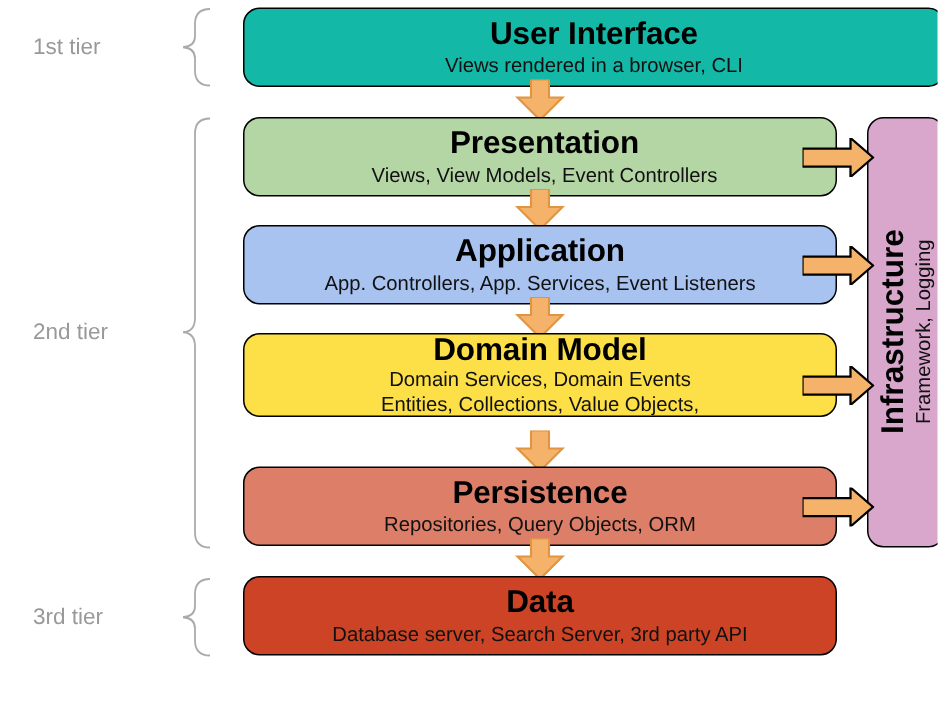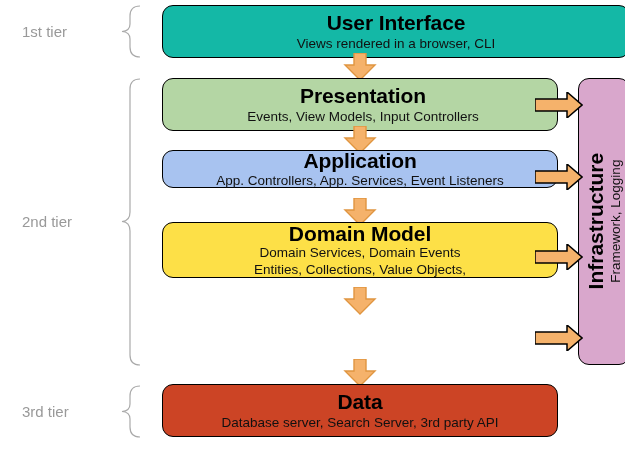--- a/index.html
+++ b/index.html
@@ -131,30 +131,30 @@
   </div>
 
   <div class="arrow-down" style="left:331px; top:53px;">
     <svg width="34" height="28" viewBox="0 0 34 28">
       <path d="M 11 0 L 23 0 L 23 12 L 32 12 L 17 27 L 2 12 L 11 12 Z" fill="#f5b26b" stroke="#e09540" stroke-width="1.4" stroke-linejoin="miter"></path>
     </svg>
   </div>
 
   <div class="layer-box" style="left:150px; top:78px; width:396px; height:53px; background:#b4d6a4;padding-left:14px;">
     <div class="layer-title">Presentation</div>
-    <div class="layer-sub">Events, View Models, Input Controllers</div>
+    <div class="layer-sub">Views, View Models, Event Controllers</div>
   </div>
 
   <div class="arrow-down" style="left:331px; top:126px;">
     <svg width="34" height="28" viewBox="0 0 34 28">
       <path d="M 11 0 L 23 0 L 23 12 L 32 12 L 17 27 L 2 12 L 11 12 Z" fill="#f5b26b" stroke="#e09540" stroke-width="1.4" stroke-linejoin="miter"></path>
     </svg>
   </div>
 
-  <div class="layer-box" style="left:150px; top:150px; width:396px; height:38px; background:#a8c3f0;">
+  <div class="layer-box" style="left:150px; top:150px; width:396px; height:53px; background:#a8c3f0;">
     <div class="layer-title">Application</div>
     <div class="layer-sub">App. Controllers, App. Services, Event Listeners</div>
   </div>
 
   <div class="arrow-down" style="left:331px; top:198px;">
     <svg width="34" height="28" viewBox="0 0 34 28">
       <path d="M 11 0 L 23 0 L 23 12 L 32 12 L 17 27 L 2 12 L 11 12 Z" fill="#f5b26b" stroke="#e09540" stroke-width="1.4" stroke-linejoin="miter"></path>
     </svg>
   </div>
 
@@ -163,20 +163,24 @@
     <div class="layer-sub" style="margin-top:0;">Domain Services, Domain Events</div>
     <div class="layer-sub">Entities, Collections, Value Objects,</div>
   </div>
 
   <div class="arrow-down" style="left:331px; top:287px;">
     <svg width="34" height="28" viewBox="0 0 34 28">
       <path d="M 11 0 L 23 0 L 23 12 L 32 12 L 17 27 L 2 12 L 11 12 Z" fill="#f5b26b" stroke="#e09540" stroke-width="1.4" stroke-linejoin="miter"></path>
     </svg>
   </div>
 
+  <div class="layer-box" style="left:150px; top:311px; width:396px; height:53px; background:#dd7f68;">
+    <div class="layer-title">Persistence</div>
+    <div class="layer-sub">Repositories, Query Objects, ORM</div>
+  </div>
 
   <div class="arrow-down" style="left:331px; top:359px;">
     <svg width="34" height="28" viewBox="0 0 34 28">
       <path d="M 11 0 L 23 0 L 23 12 L 32 12 L 17 27 L 2 12 L 11 12 Z" fill="#f5b26b" stroke="#e09540" stroke-width="1.4" stroke-linejoin="miter"></path>
     </svg>
   </div>
 
   <div class="layer-box" style="left:150px; top:384px; width:396px; height:53px; background:#cc4425;justify-content:center;">
     <div class="layer-title">Data</div>
     <div class="layer-sub">Database server, Search Server, 3rd party API</div>

